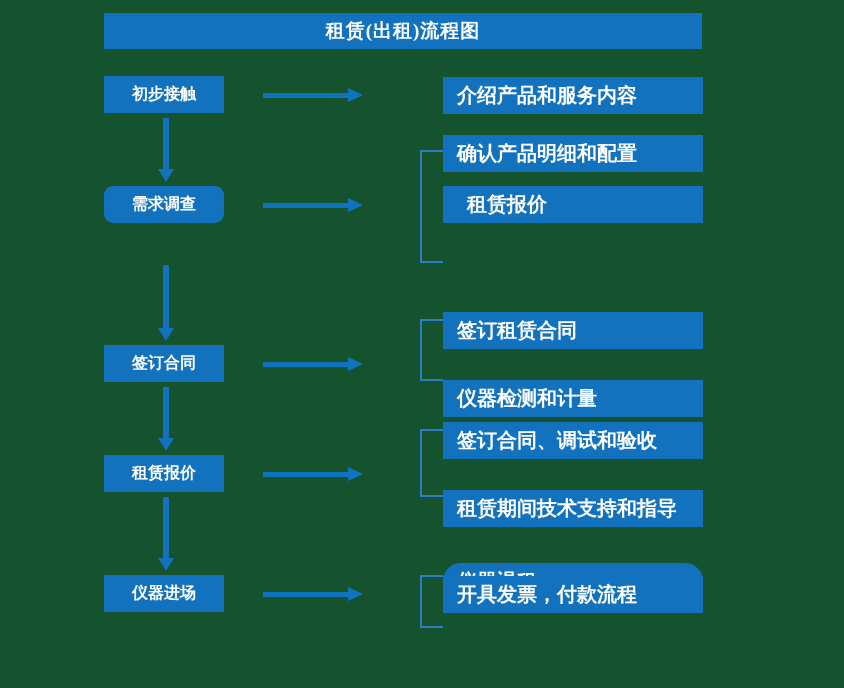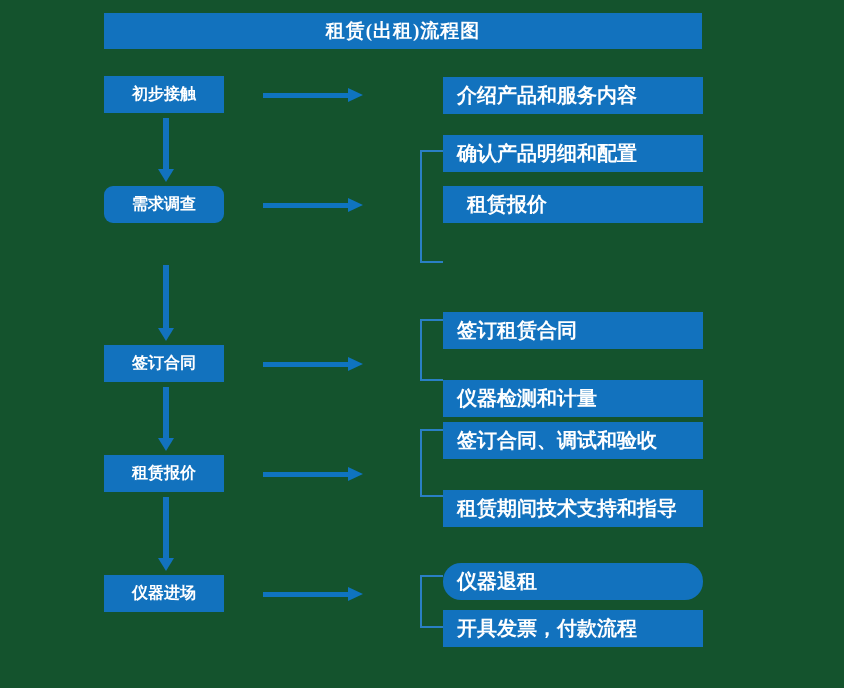--- a/index.html
+++ b/index.html
@@ -199,15 +199,15 @@
   <div class="box detail-box" style="top:312px;">签订租赁合同</div>
 
   <div class="box detail-box" style="top:380px;">仪器检测和计量</div>
 
   <div class="box detail-box" style="top:422px;">签订合同、调试和验收</div>
 
   <div class="box detail-box" style="top:490px;">租赁期间技术支持和指导</div>
 
   <div class="box detail-box" style="top:563px;border-radius:18px;">仪器退租</div>
 
-  <div class="box detail-box" style="top:610px;">开具发票，付款流程</div>
+  <div class="box detail-box" style="top:576px;">开具发票，付款流程</div>
 
 </div>
 
 </body></html>

